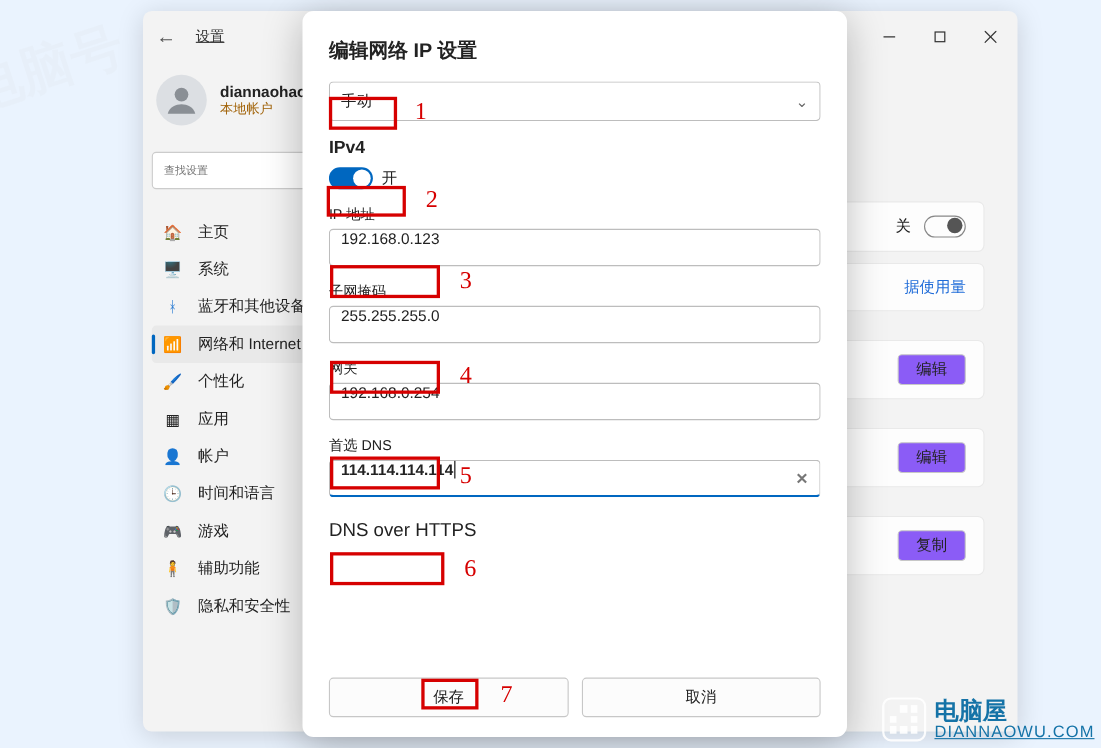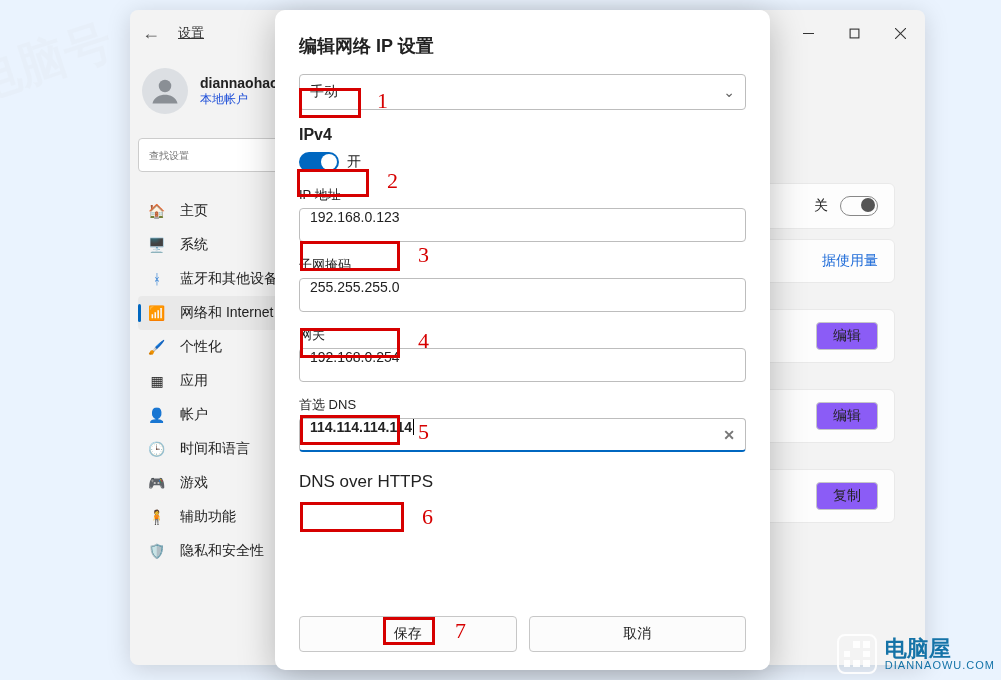--- a/index.html
+++ b/index.html
@@ -35,21 +35,21 @@
   .tb-ctrl { display:flex;}
   .tb-btn { width:46px; height:40px; display:flex; align-items:center; justify-content:center; color:#333;}
   .tb-btn svg { width:11px; height:11px; }
 
   .content { display:flex; height:calc(100% - 46px);}
   .sidebar { width:275px; padding:4px 12px 0 8px; box-sizing:border-box;}
   .profile { display:flex; align-items:center; gap:12px; padding:8px 4px 14px 4px;}
   .avatar { width:46px; height:46px; border-radius:50%; background:#dcdfe3; display:flex; align-items:center; justify-content:center;}
   .avatar svg { width:30px; height:30px; fill:#8a8f95;}
   .prof-text .name { font-weight:600; font-size:14px;}
-  .prof-text .sub { font-size:12px; color:#1d4ed8;}
+  .prof-text .sub { font-size:12px; color:#a16207;}
   .search-box { display:flex; align-items:center; border:1px solid #ccc; border-radius:4px; background:#fff; padding:4px 8px; height:24px; margin-top:10px;}
   .search-box input { border:none; outline:none; flex:1; background:transparent; font-size:10px;}
   .search-box .sicon { color:#555;}
   .nav { margin-top:22px;}
   .nav-item { display:flex; align-items:center; gap:14px; padding:8px 10px; border-radius:4px; font-size:14px; color:#222; position:relative;}
   .nav-item.active { background:#e9e9e9;}
   .nav-item.active::before { content:""; position:absolute; left:0; top:8px; bottom:8px; width:3px; background:var(--accent); border-radius:3px;}
   .nav-ico { width:18px; height:18px; display:inline-flex; align-items:center; justify-content:center;}
 
   .main { flex:1; padding:12px 30px;}
@@ -89,21 +89,21 @@
   .wm-footer {
     position:absolute; right:6px; bottom:6px; z-index:60;
     display:flex; align-items:center; color:#0369a1; opacity:.92;
     background:transparent;
   }
   .wm-footer .logo { width:40px; height:40px; border-radius:8px; border:2px solid #fff; display:grid; grid-template-columns:repeat(3,1fr); grid-template-rows:repeat(3,1fr); gap:3px; padding:5px; box-sizing:border-box; margin-right:8px;}
   .wm-footer .logo i { background:#fff;}
   .wm-footer .logo i:nth-child(1),.wm-footer .logo i:nth-child(5){background:transparent;}
   .wm-footer .txt { line-height:1.05;}
   .wm-footer .big { font-size:22px; font-weight:700;}
-  .wm-footer .small { font-size:11px; letter-spacing:1px;}
+  .wm-footer .small { font-size:15px; letter-spacing:1px;text-decoration:underline;}
 </style>
 </head>
 <body>
 
 <div class="wm wm-top-left"><span class="wm-text">电脑号</span></div>
 
 <div class="window">
   <div class="titlebar">
     <div class="tb-left">
       <span class="tb-back">←</span>

